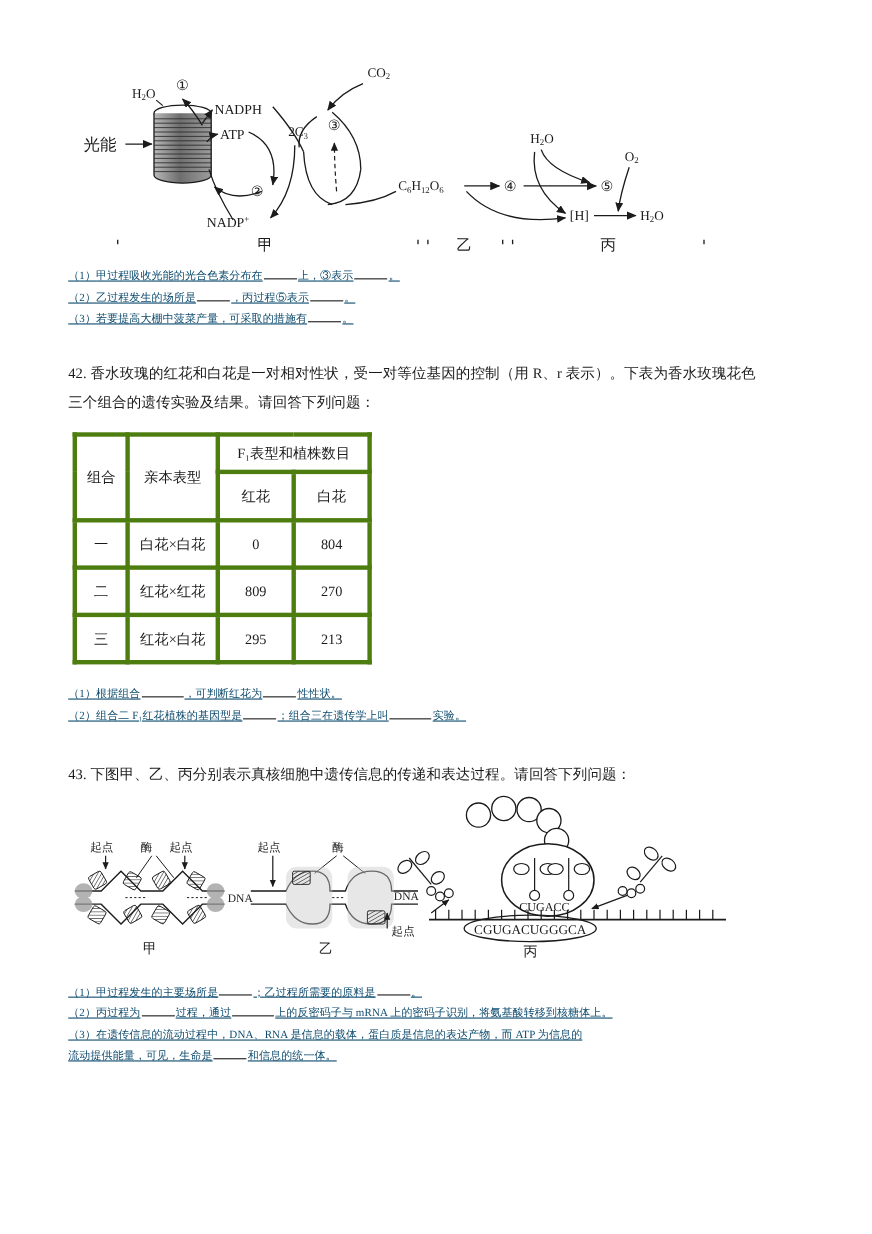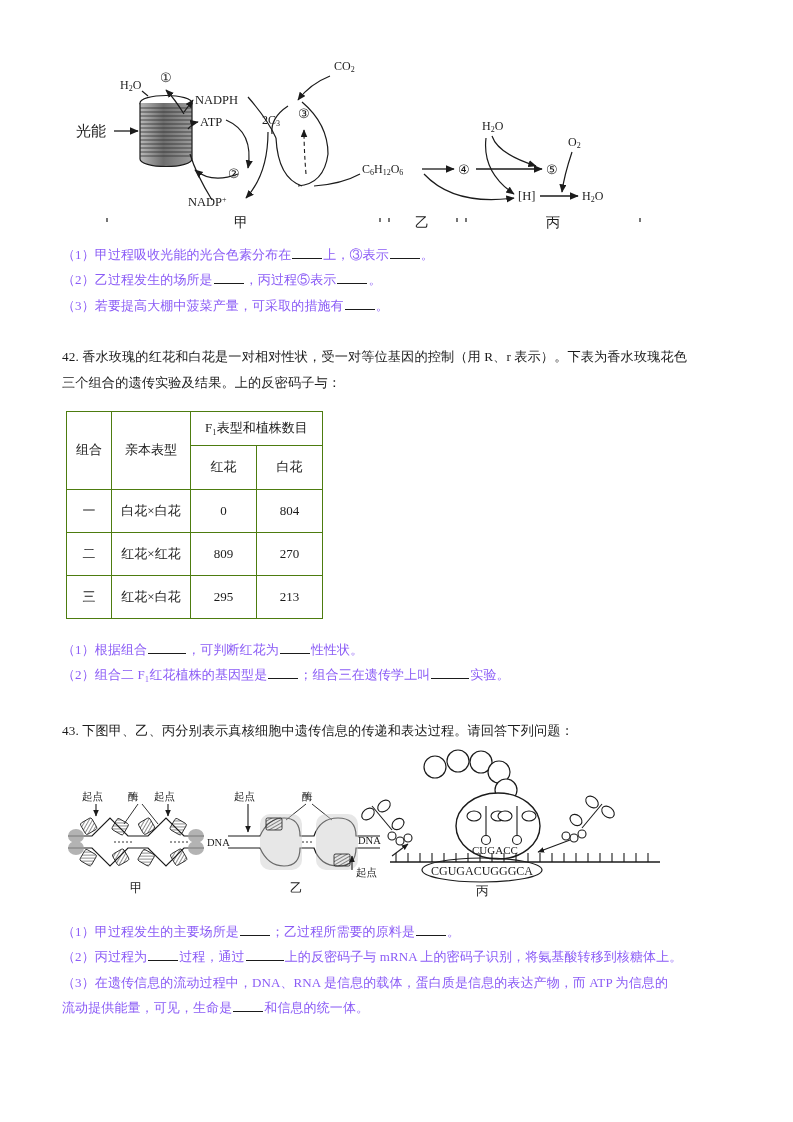--- a/index.html
+++ b/index.html
@@ -23,25 +23,26 @@
     background: #fff;
   }
   .content {
     position: absolute;
     left: 62px;
     top: 34px;
     width: 672px;
   }
   
   .qline {
-    font-size: 13px;
+    font-size: 10px;
     line-height: 1.95;
     letter-spacing: 0.1px;
-    color: #8b5cf6;
+    color: #0c4a6e;
     white-space: normal;
+    text-decoration: underline;
   }
   .stem {
     font-size: 13.2px;
     line-height: 2.0;
     letter-spacing: 0.1px;
     color: #1b1b1b;
   }
   .blank {
     display: inline-block;
     border-bottom: 1px solid #1b1b1b;
@@ -62,21 +63,21 @@
   }
   .fig1 svg { display: block; }
 
   
   .gtable {
     border-collapse: collapse;
     margin: 14px 0 10px 4px;
     table-layout: fixed;
   }
   .gtable td, .gtable th {
-    border: 1px solid #4d7c0f;
+    border: 4px solid #4d7c0f;
     text-align: center;
     vertical-align: middle;
     font-size: 13px;
     font-weight: normal;
     padding: 0;
     color: #1b1b1b;
     font-family: "Liberation Serif", serif;
   }
   .gtable .c-comb  { width: 44px; }
   .gtable .c-par   { width: 78px; }
@@ -238,21 +239,21 @@
       <span>（3）</span><span>若要提高大棚中菠菜产量，可采取的措施有</span><span class="blank b-md"></span><span>。</span>
     </div>
   </div>
 
   <div style="margin-top:26px;">
     <div class="stem">
       <span>42.</span>
       <span>香水玫瑰的红花和白花是一对相对性状，受一对等位基因的控制（用 R、r 表示）。下表为香水玫瑰花色</span>
     </div>
     <div class="stem">
-      <span>三个组合的遗传实验及结果。上的反密码子与：</span>
+      <span>三个组合的遗传实验及结果。请回答下列问题：</span>
     </div>
 
     <table class="gtable">
       <tbody>
         <tr class="r-head1">
           <td class="c-comb" rowspan="2">组合</td>
           <td class="c-par" rowspan="2">亲本表型</td>
           <td colspan="2">F₁表型和植株数目</td>
         </tr>
         <tr class="r-head2">

